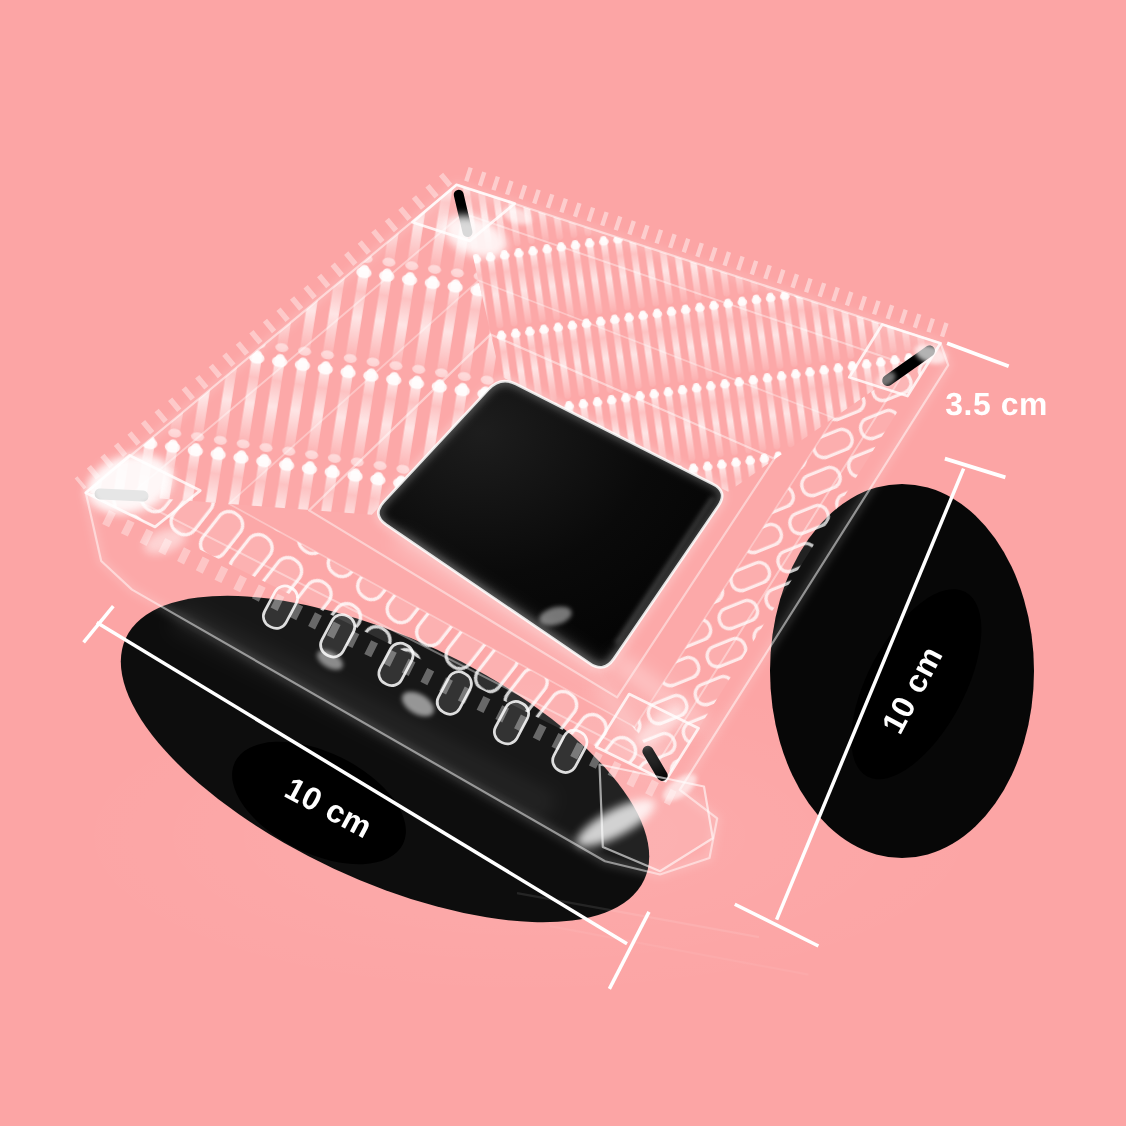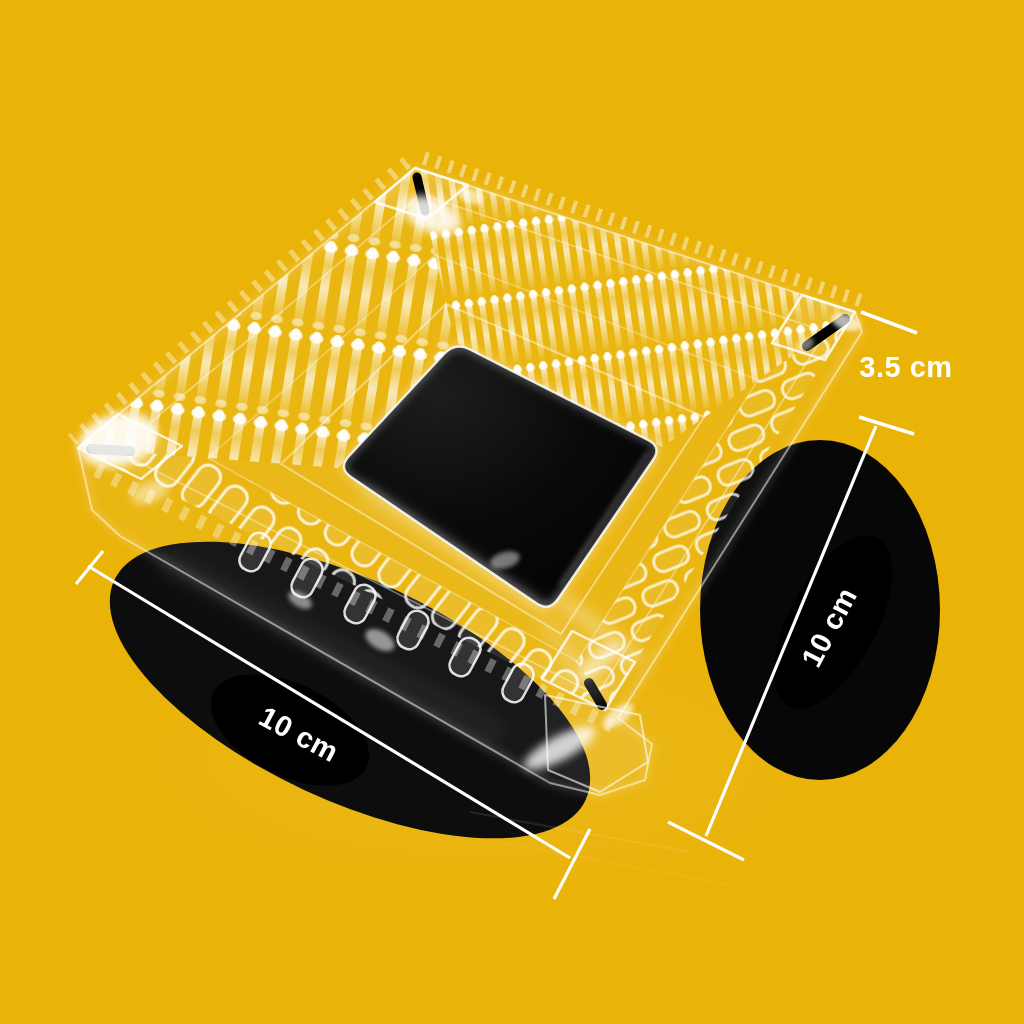--- a/index.html
+++ b/index.html
@@ -1,16 +1,16 @@
 <!DOCTYPE html>
 <html><head>
 <meta charset="utf-8">
 <style>
   html,body{margin:0;padding:0;background:#000;}
-  .stage{position:relative;width:1024px;height:1024px;margin:0 auto;background:#eab308;overflow:hidden;}
+  .stage{position:relative;width:1024px;height:1024px;margin:0 auto;background:#fca5a5;overflow:hidden;}
   .stage svg{position:absolute;inset:0;width:100%;height:100%;display:block;}
   text.dim-label{
     font-family:"Liberation Sans", sans-serif;
     font-weight:700;
     font-size:29px;
     letter-spacing:0.5px;
     fill:#ffffff;
   }
 </style>
 </head>

